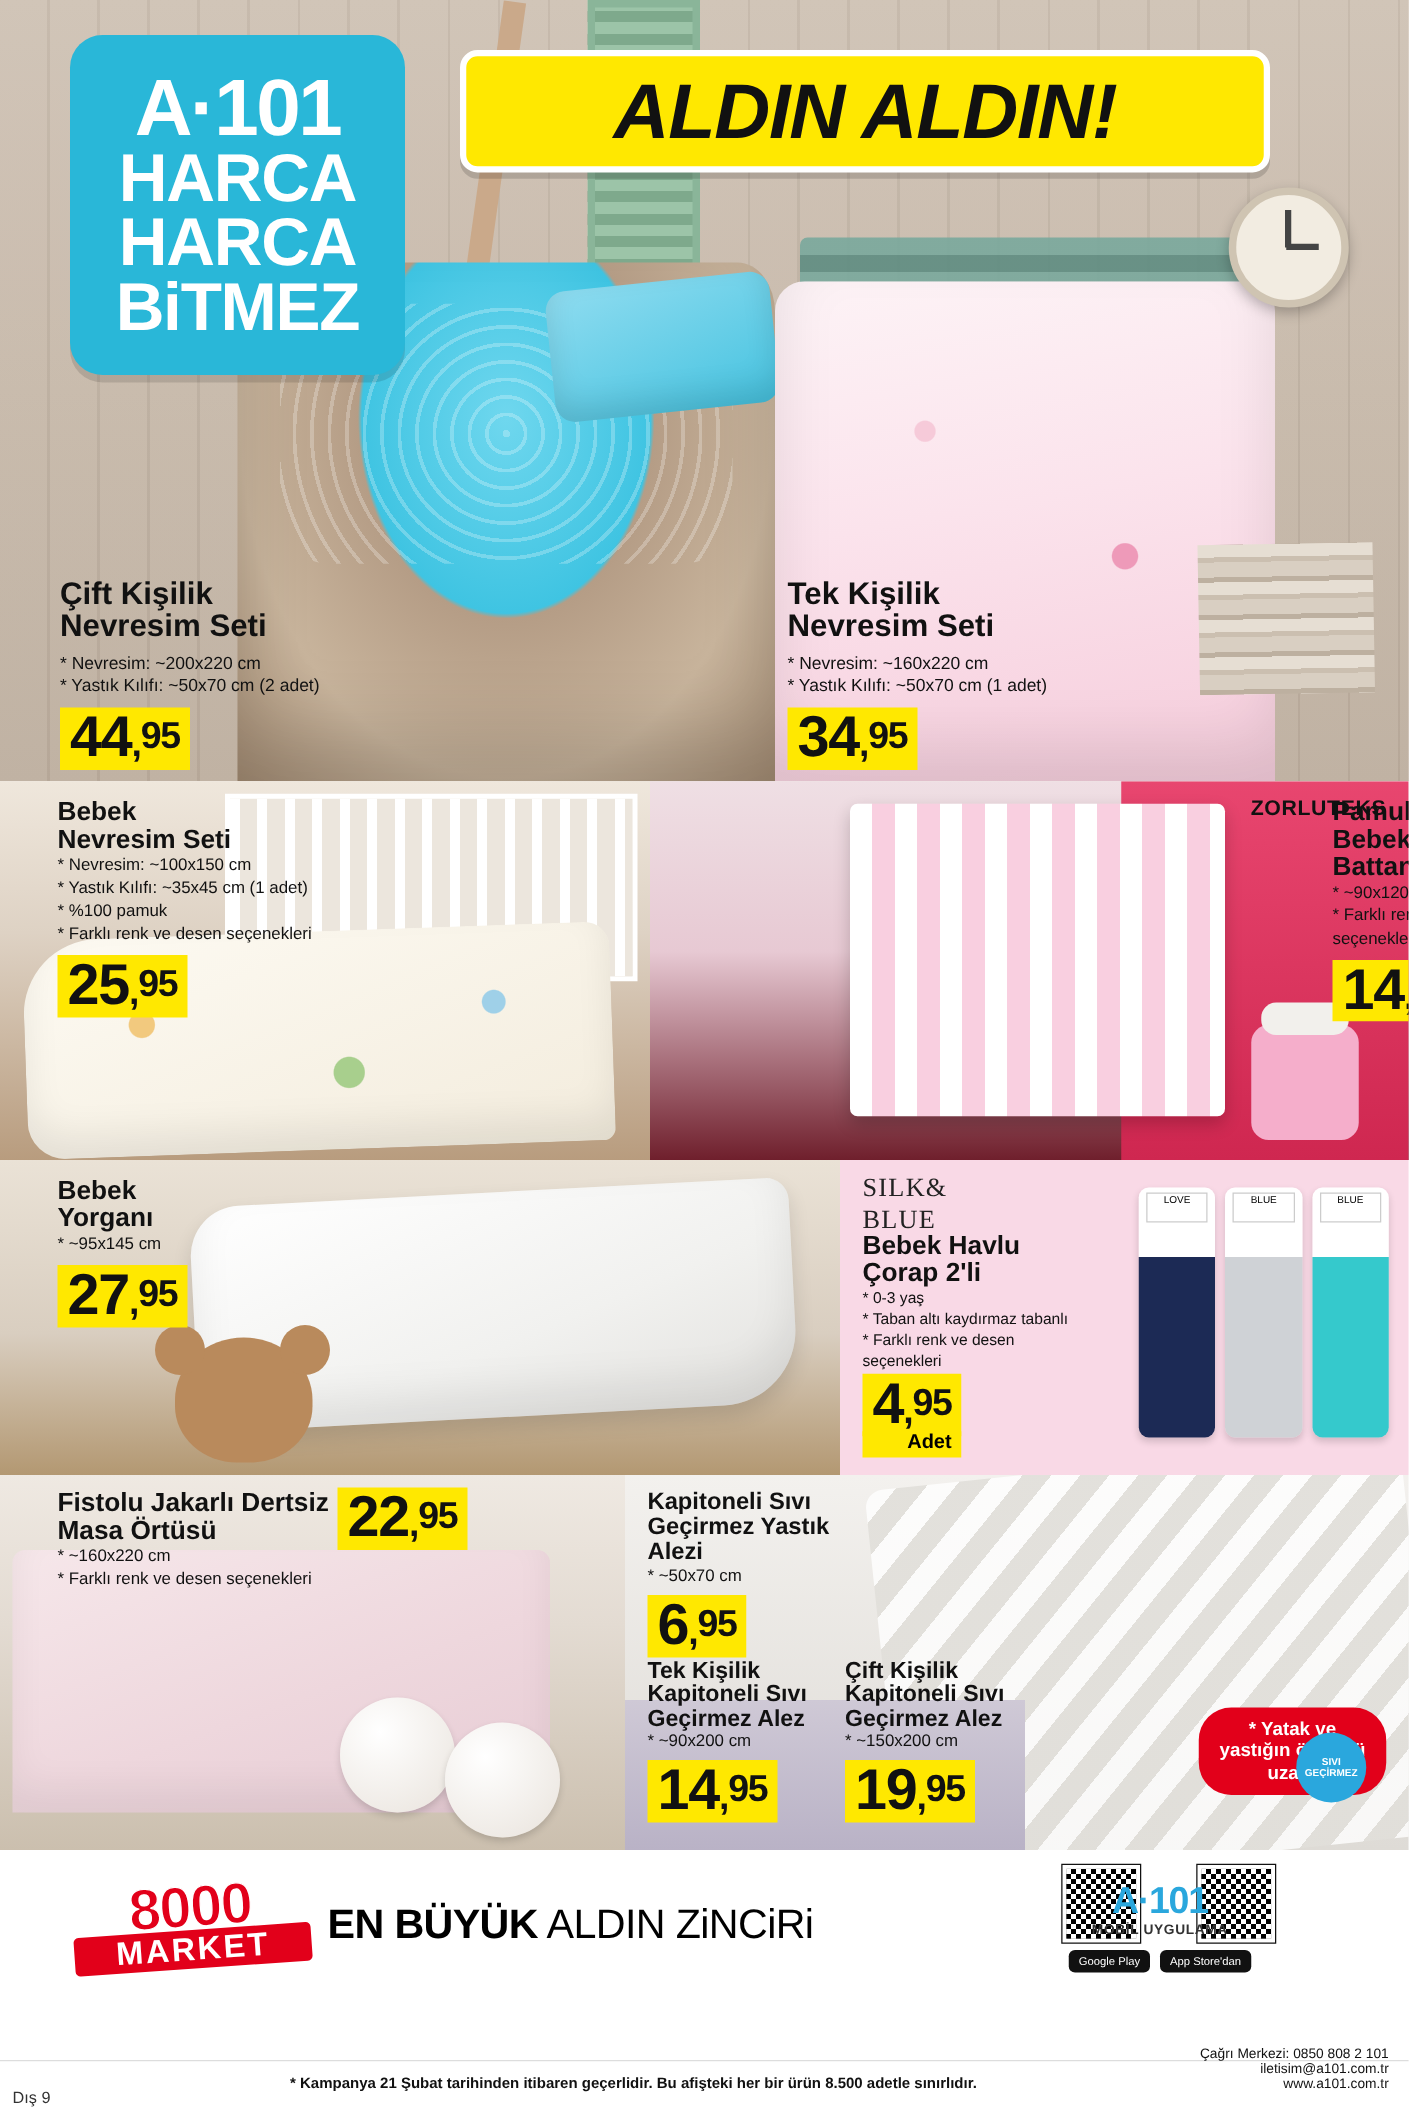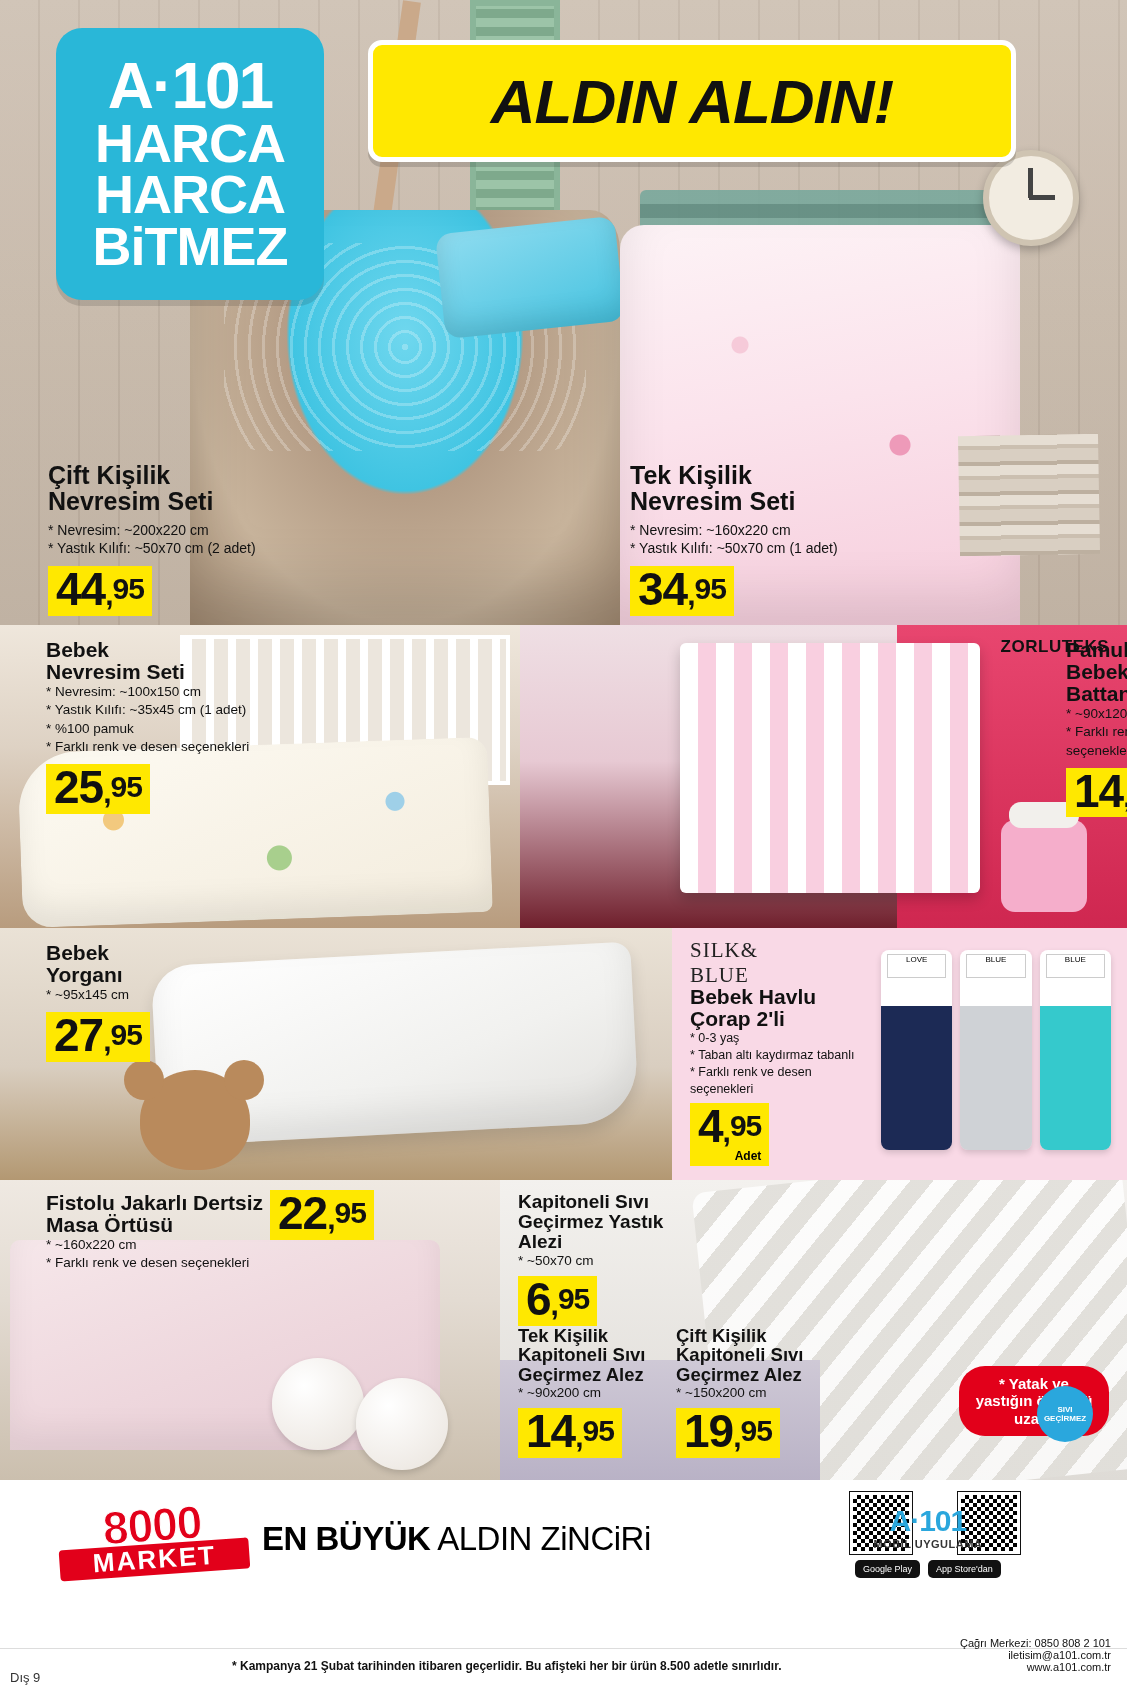--- a/index.html
+++ b/index.html
@@ -101,21 +101,21 @@
     background:#29b7d8; border-radius:26px;
     box-shadow:0 6px 0 rgba(0,0,0,.12);
     color:#fff; text-align:center; padding-top:20px;
   }
   .logo-a101{
     font-size:64px; font-weight:bold; letter-spacing:-2px; line-height:1;
     margin-top:6px;
   }
   .logo-line{ font-size:54px; font-weight:bold; line-height:0.95; letter-spacing:-1px; }
   .aldin-box{
-    position:absolute; left:368px; top:40px; width:648px; height:122px;
+    position:absolute; left:368px; top:40px; width:648px; height:98px;
     background:#ffe800; border:5px solid #fff; border-radius:14px;
     box-shadow:0 5px 0 rgba(0,0,0,.15);
     display:flex; align-items:center; justify-content:center;
   }
   .aldin-text{
     font-size:62px; font-weight:bold; font-style:italic; color:#111;
     letter-spacing:-1px;
   }
   .date-box{
     position:absolute; left:92px; top:322px; width:210px; text-align:center;
@@ -220,35 +220,35 @@
   .socks-block{
     position:absolute; left:672px; top:0; width:455px; height:252px;
     background:#f9d9e6;
   }
   .silk-logo{ position:absolute; left:18px; top:10px; color:#222; }
   .silk-logo .l1{ font-family:"Liberation Serif", serif; font-size:21px; letter-spacing:1px;}
   .silk-logo .l2{ font-family:"Liberation Serif", serif; font-size:21px; letter-spacing:1px;}
   .prod-socks{ position:absolute; left:18px; top:58px; width:180px; }
   .prod-socks .prod-title{ font-size:21px; }
   .prod-socks .bullets{ font-size:12.5px; }
-  .sock-imgs{ position:absolute; right:16px; top:22px; width:230px; height:200px; display:flex; gap:8px;}
+  .sock-imgs{ position:absolute; right:16px; top:22px; width:200px; height:200px; display:flex; gap:8px;}
   .sock{
     flex:1; border-radius:8px; position:relative; overflow:hidden;
     box-shadow:0 3px 6px rgba(0,0,0,.15);
   }
   .sock.navy{ background: linear-gradient(180deg,#fff 0 28%, #1c2a55 28% 100%); }
   .sock.gray{ background: linear-gradient(180deg,#fff 0 28%, #cfd2d6 28% 100%); }
   .sock.teal{ background: linear-gradient(180deg,#fff 0 28%, #35c9cc 28% 100%); }
   .sock .tag{
     position:absolute; top:4px; left:6px; right:6px; height:24px;
     background:#fff; border:1px solid #ccc; font-size:8px; text-align:center;
   }
   .price-adet{ position:absolute; left:18px; bottom:14px; }
   .price-adet .adet{
-    display:block; background:#ffe800; font-size:12px; font-weight:bold;
+    display:block; background:#ffe800; font-size:16px; font-weight:bold;
     text-align:right; padding:0 8px 3px 8px; margin-top:-4px;
   }
 
   
   .row4{ position:absolute; left:0; top:1180px; width:1127px; height:300px; }
   .table-block{
     position:absolute; left:0; top:0; width:500px; height:300px;
     background: linear-gradient(180deg,#efe9e2 0%,#e3dbd2 40%,#cbbfae 100%);
     overflow:hidden;
   }

